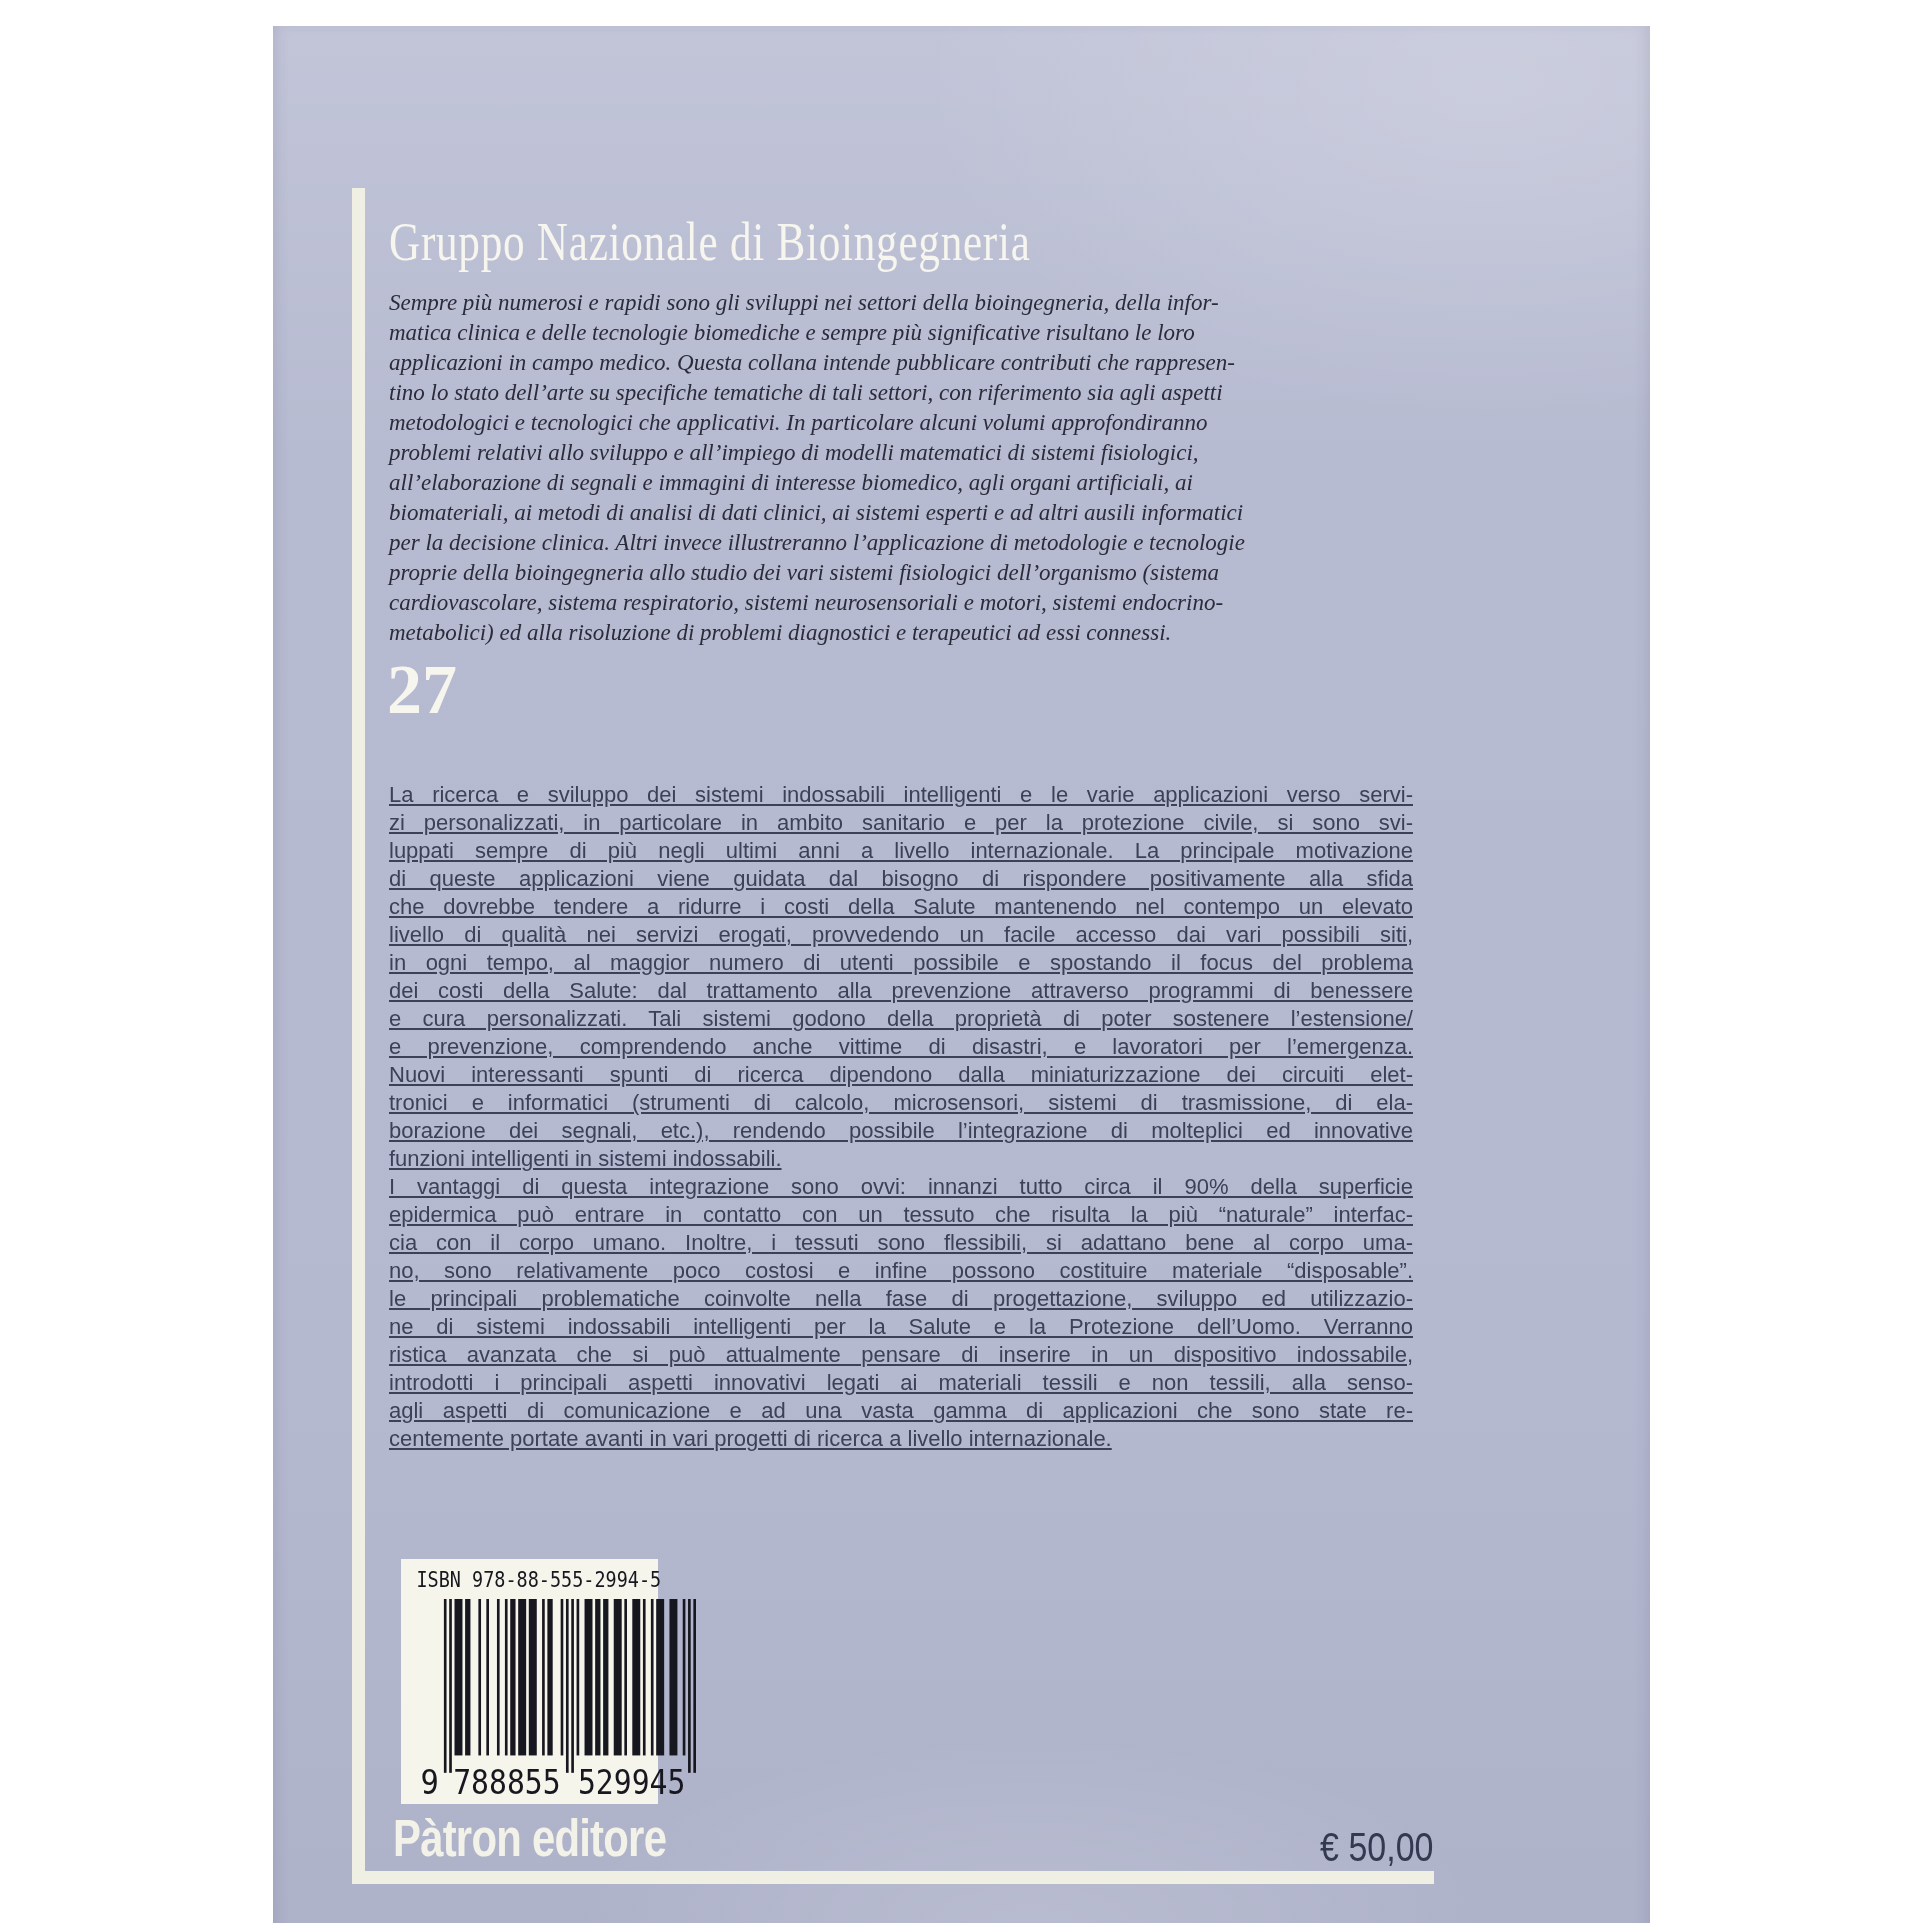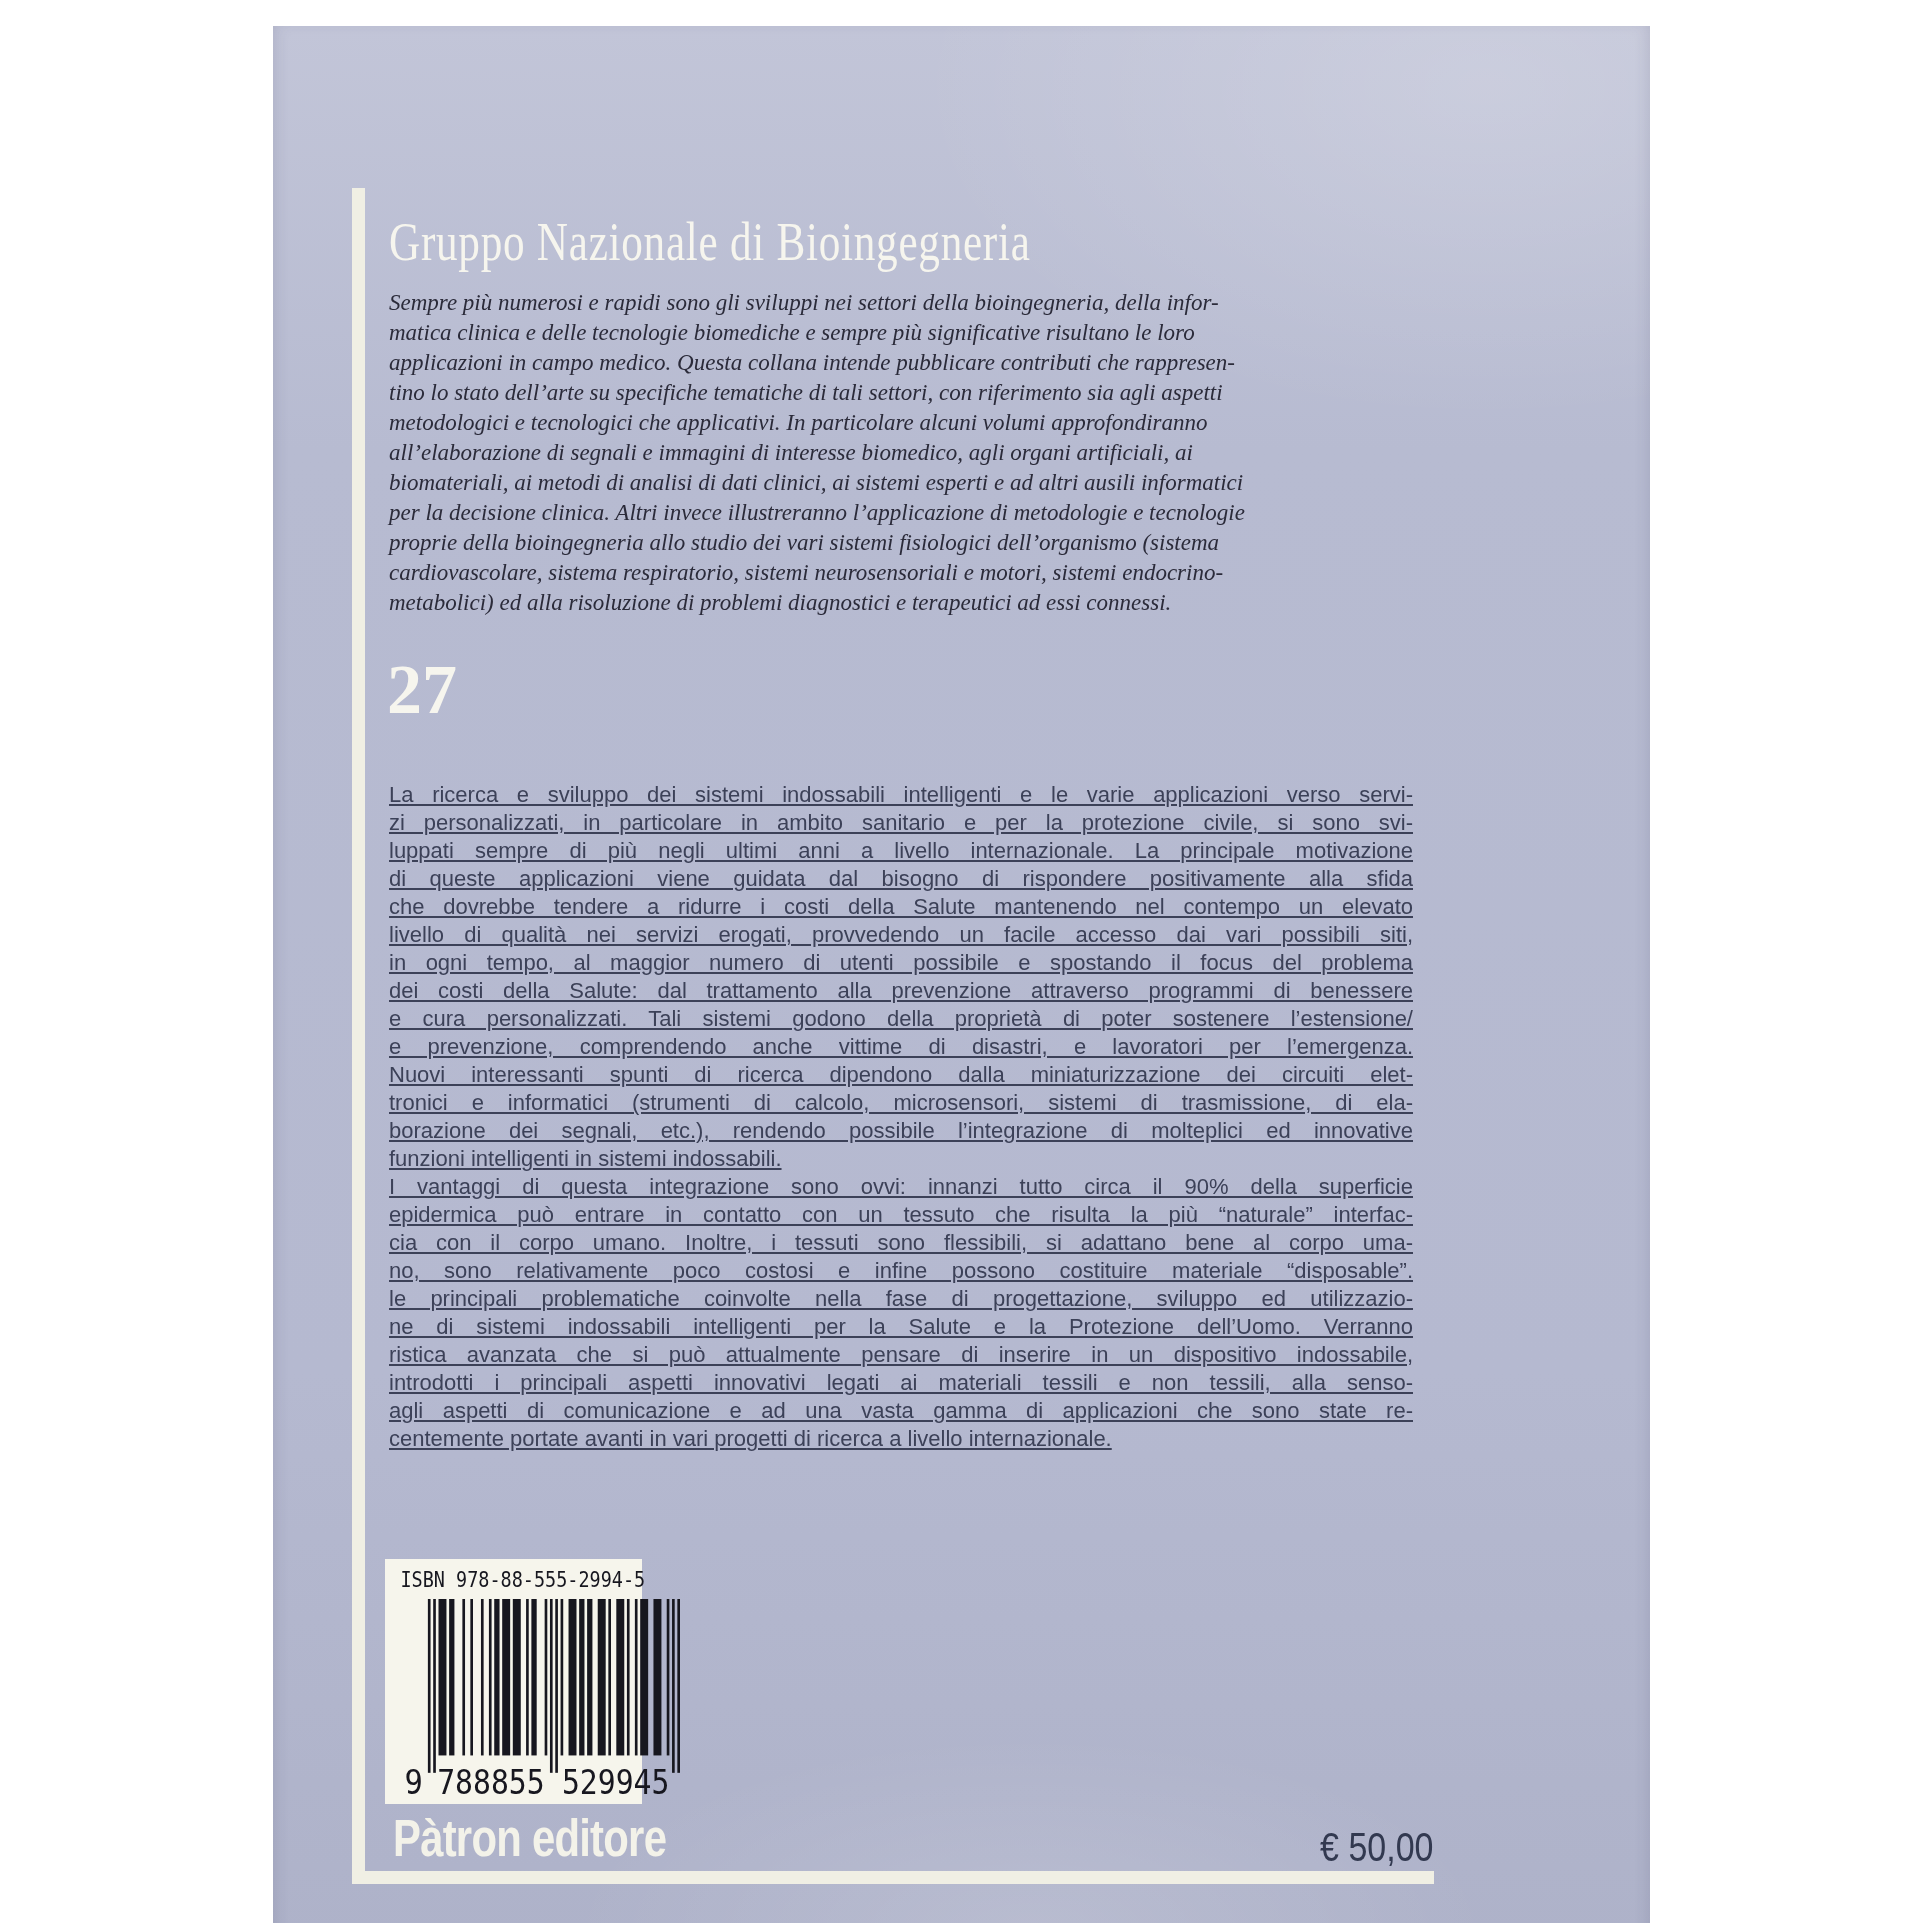--- a/index.html
+++ b/index.html
@@ -19,21 +19,21 @@
          letter-spacing:0.9px;transform:scaleX(.8);transform-origin:left top;white-space:nowrap;}
   .intro{position:absolute;left:116px;top:262px;width:1039px;
          font:italic 23px/30px "Liberation Serif",serif;color:var(--intro-ink);}
   .iline{white-space:nowrap;}
   .volume{position:absolute;left:114px;top:629px;font:bold 70px/1 "Liberation Serif",serif;
          color:var(--title-ink);}
   .bodytext{position:absolute;left:116px;top:755px;width:1024px;
          font:22px/28px "Liberation Sans",sans-serif;color:var(--body-ink);text-decoration:underline;}
   .para .bline{text-align:justify;text-align-last:justify;}
   .para .bline:last-child{text-align-last:left;}
-  .barcode-box{position:absolute;left:112px;top:1533px;width:257px;height:245px;
+  .barcode-box{position:absolute;left:128px;top:1533px;width:257px;height:245px;
          background:var(--barcode-bg);}
   .isbn{position:absolute;top:10.5px;left:0;right:0;text-align:center;
          font:21px/1 "DejaVu Sans Mono",monospace;color:var(--barcode-ink);
          transform:scaleX(.88);transform-origin:center top;white-space:nowrap;}
   .bc{position:absolute;left:19px;top:40px;width:276px;height:197px;}
   .publisher{position:absolute;left:120px;top:1787px;
          font:bold 51px/1 "Liberation Sans",sans-serif;color:var(--publisher-ink);
          letter-spacing:-0.9px;transform:scaleX(.82);transform-origin:left top;white-space:nowrap;}
   .price{position:absolute;right:217px;top:1801px;
          font:40px/1 "Liberation Sans",sans-serif;color:var(--price-ink);
@@ -49,20 +49,21 @@
     <div class="stripe-h"></div>
 
     <h1 class="series-title">Gruppo Nazionale di Bioingegneria</h1>
 
     <div class="intro">
         <div class="iline">Sempre più numerosi e rapidi sono gli sviluppi nei settori della bioingegneria, della infor-</div>
         <div class="iline">matica clinica e delle tecnologie biomediche e sempre più significative risultano le loro</div>
         <div class="iline">applicazioni in campo medico. Questa collana intende pubblicare contributi che rappresen-</div>
         <div class="iline">tino lo stato dell’arte su specifiche tematiche di tali settori, con riferimento sia agli aspetti</div>
         <div class="iline">metodologici e tecnologici che applicativi. In particolare alcuni volumi approfondiranno</div>
+        <div class="iline">problemi relativi allo sviluppo e all’impiego di modelli matematici di sistemi fisiologici,</div>
         <div class="iline">all’elaborazione di segnali e immagini di interesse biomedico, agli organi artificiali, ai</div>
         <div class="iline">biomateriali, ai metodi di analisi di dati clinici, ai sistemi esperti e ad altri ausili informatici</div>
         <div class="iline">per la decisione clinica. Altri invece illustreranno l’applicazione di metodologie e tecnologie</div>
         <div class="iline">proprie della bioingegneria allo studio dei vari sistemi fisiologici dell’organismo (sistema</div>
         <div class="iline">cardiovascolare, sistema respiratorio, sistemi neurosensoriali e motori, sistemi endocrino-</div>
         <div class="iline">metabolici) ed alla risoluzione di problemi diagnostici e terapeutici ad essi connessi.</div>
       </div>
 
     <div class="volume">27</div>
 

